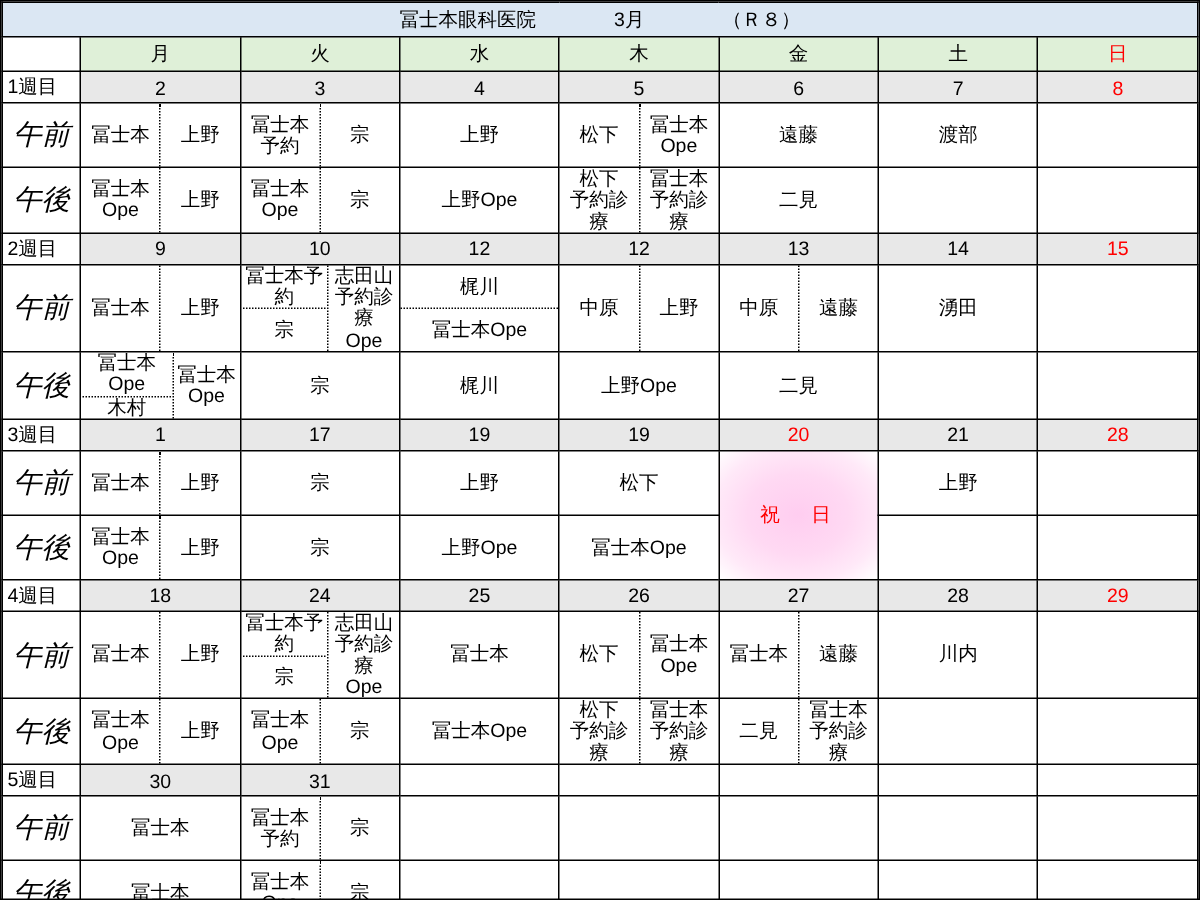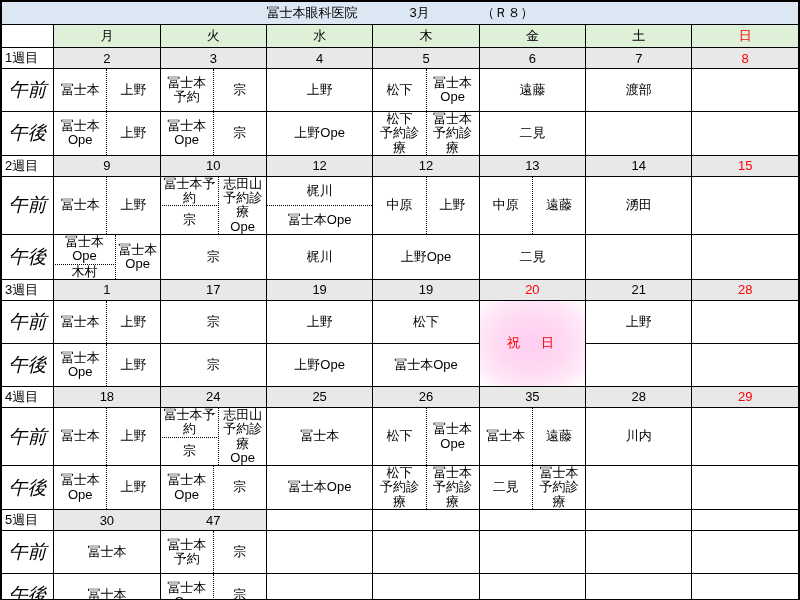--- a/index.html
+++ b/index.html
@@ -419,21 +419,21 @@
     <td></td>
     <td></td>
   </tr>
 
   <tr class="week-row">
     <td class="weeklabel">4週目</td>
     <td>18</td>
     <td>24</td>
     <td>25</td>
     <td>26</td>
-    <td>35</td>
+    <td>27</td>
     <td>28</td>
     <td class="sun">29</td>
   </tr>
   <tr class="slot-row">
     <td class="slotlabel">午前</td>
     <td>
             <div class="cell">
       <div class="part">冨士本</div>
       <div class="part">上野</div>
     </div>
@@ -512,21 +512,21 @@
 予約診療</div>
     </div>
           </td>
     <td></td>
     <td></td>
   </tr>
 
   <tr class="week-row">
     <td class="weeklabel">5週目</td>
     <td>30</td>
-    <td>47</td>
+    <td>31</td>
     <td class="blank"></td>
     <td class="blank"></td>
     <td class="blank"></td>
     <td class="blank"></td>
     <td class="blank"></td>
   </tr>
   <tr class="slot-row">
     <td class="slotlabel">午前</td>
     <td>
             <div class="cell">

